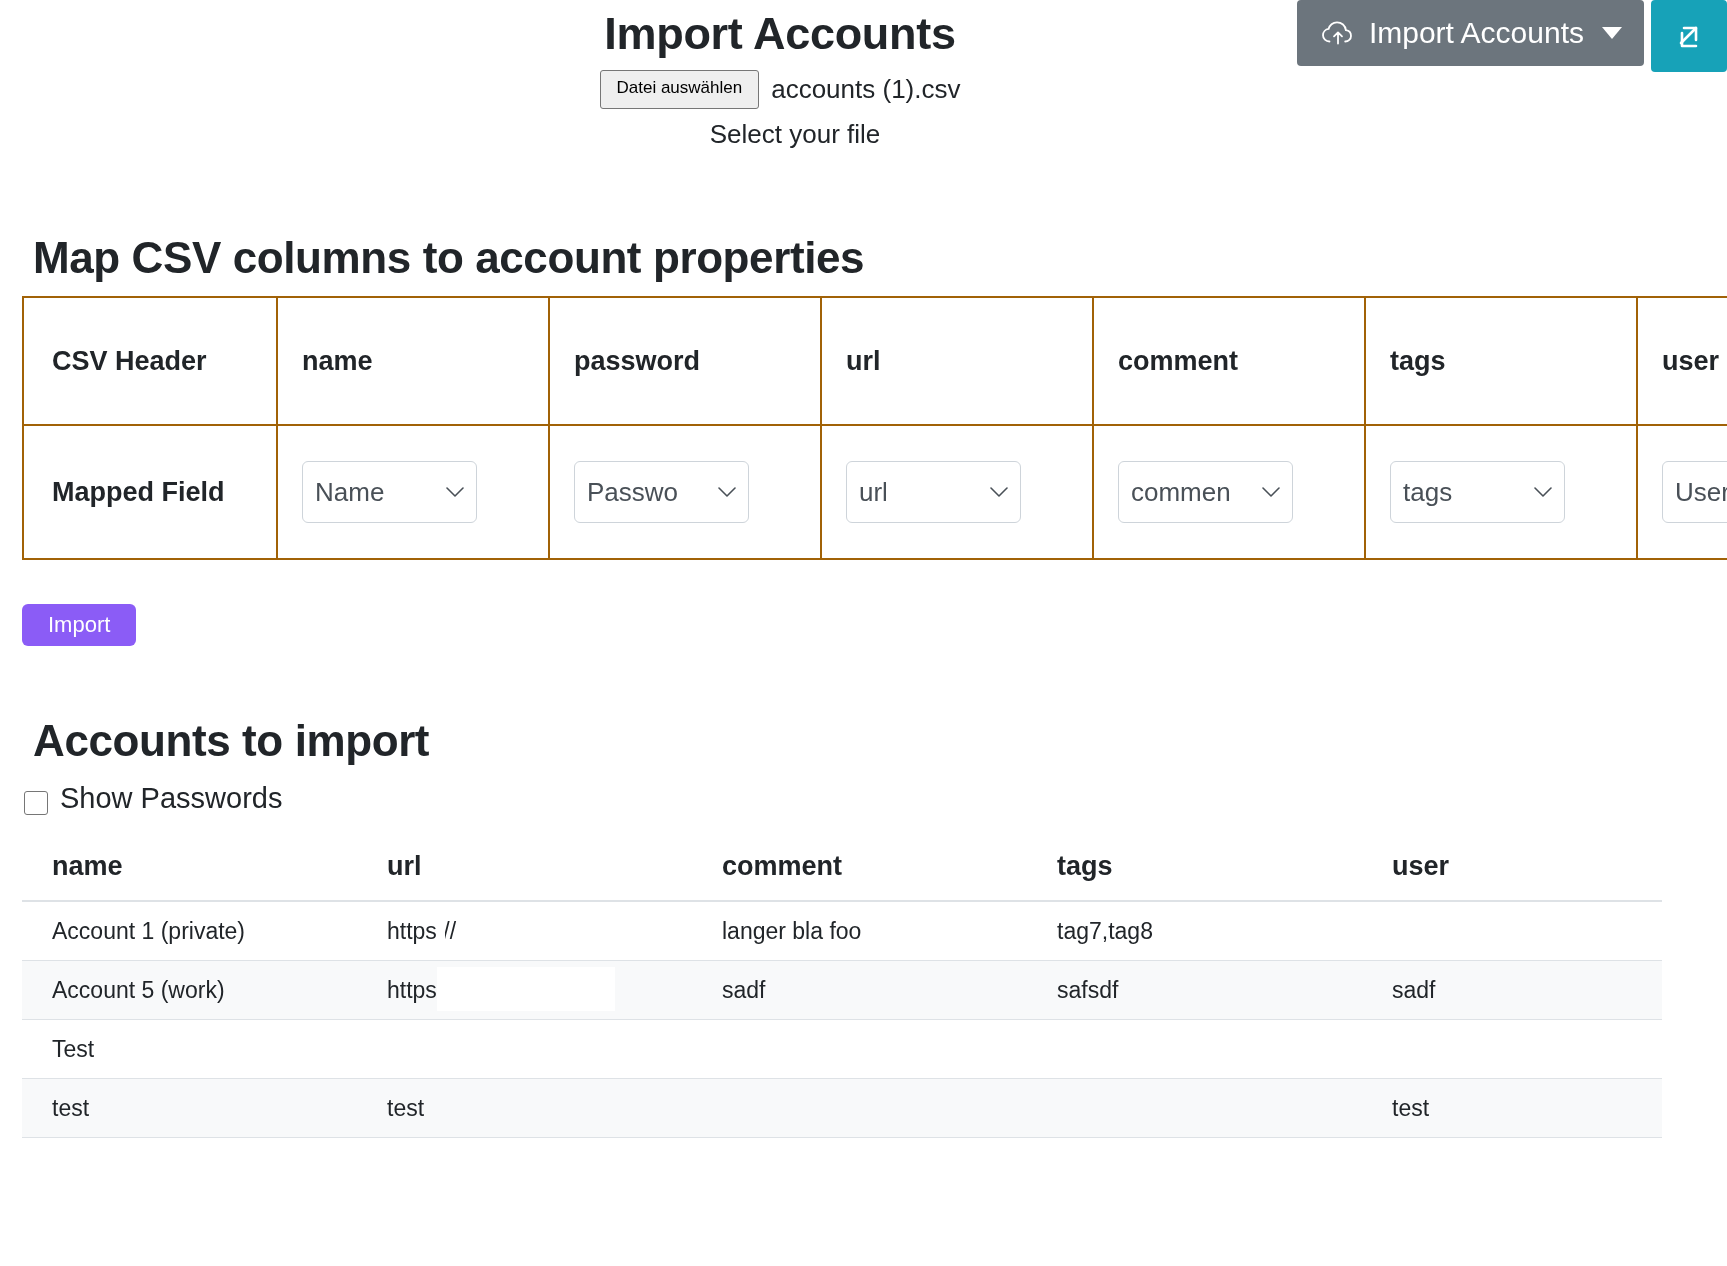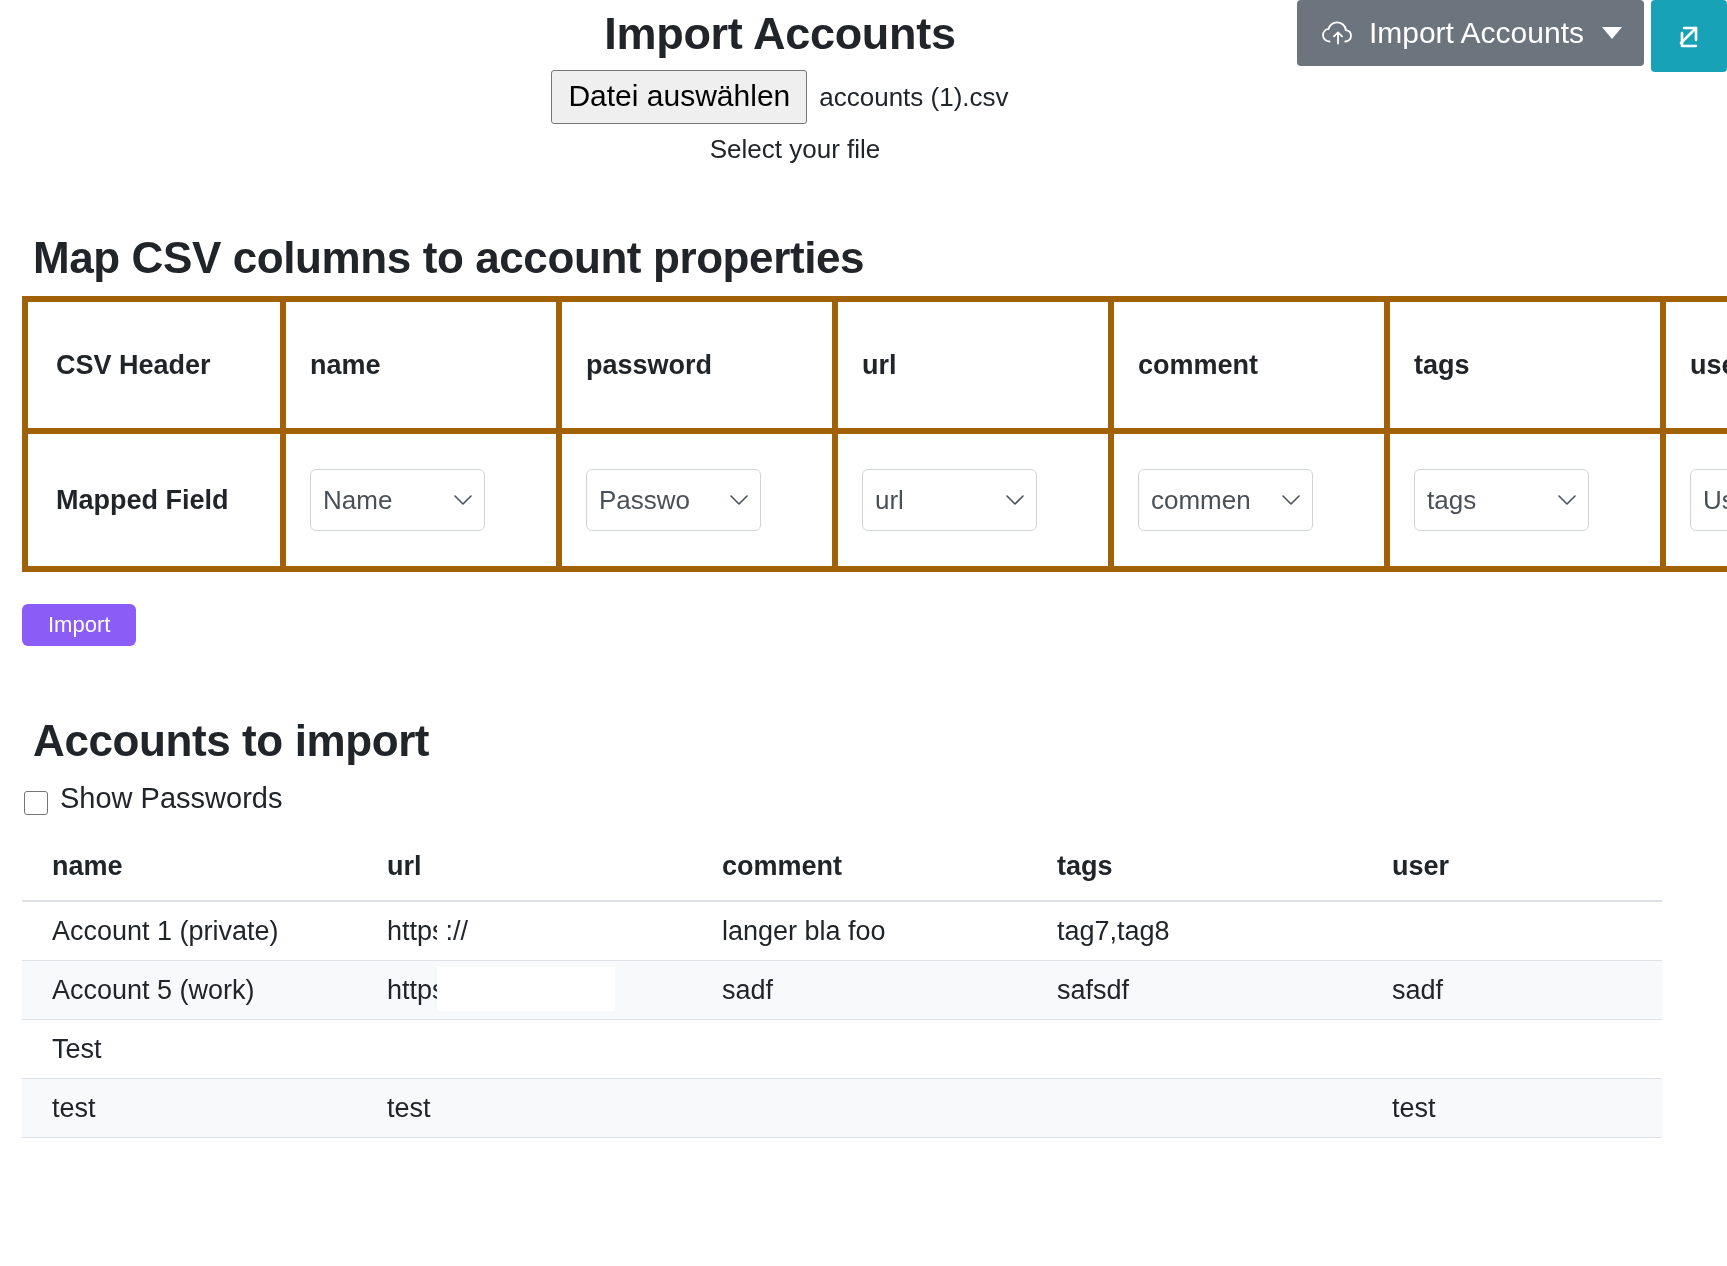--- a/index.html
+++ b/index.html
@@ -81,21 +81,21 @@
     align-items: center;
     justify-content: center;
     gap: 12px;
     font-size: 26px;
     color: #212529;
   }
   .file-btn {
     background: #efefef;
     border: 1px solid #767676;
     border-radius: 3px;
-    font-size: 30px;
+    font-size: 17px;
     font-family: "Liberation Sans", sans-serif;
     color: #000000;
     padding: 7px 16px 9px 16px;
     line-height: 1.2;
     cursor: pointer;
   }
   .file-name { font-size: 26px; color: #212529; }
   .select-your-file {
     margin-top: 10px;
     font-size: 26px;
@@ -122,21 +122,21 @@
     width: 1705px;
     overflow: hidden;
   }
   table.map-table {
     border-collapse: collapse;
     table-layout: fixed;
     width: 1860px;
   }
   table.map-table th,
   table.map-table td {
-    border: 6px solid #a16207;
+    border: 2px solid #a16207;
     padding: 0 24px;
     vertical-align: middle;
     text-align: left;
   }
   table.map-table th.rowlabel,
   table.map-table td.rowlabel {
     width: 196px;
     font-weight: bold;
     font-size: 27px;
     color: #212529;
@@ -238,21 +238,21 @@
   table.acct-table th {
     text-align: left;
     font-size: 27px;
     font-weight: bold;
     color: #212529;
     padding: 0 0 18px 30px;
     border-bottom: 2px solid #dee2e6;
   }
   table.acct-table td {
     text-align: left;
-    font-size: 27px;
+    font-size: 23px;
     font-weight: normal;
     color: #212529;
     height: 58px;
     padding: 0 0 0 30px;
     border-bottom: 1px solid #dee2e6;
     white-space: nowrap;
     overflow: hidden;
   }
   table.acct-table tbody tr:nth-child(even) td { background: #f8f9fa; }
   .col-name { width: 305px; }

